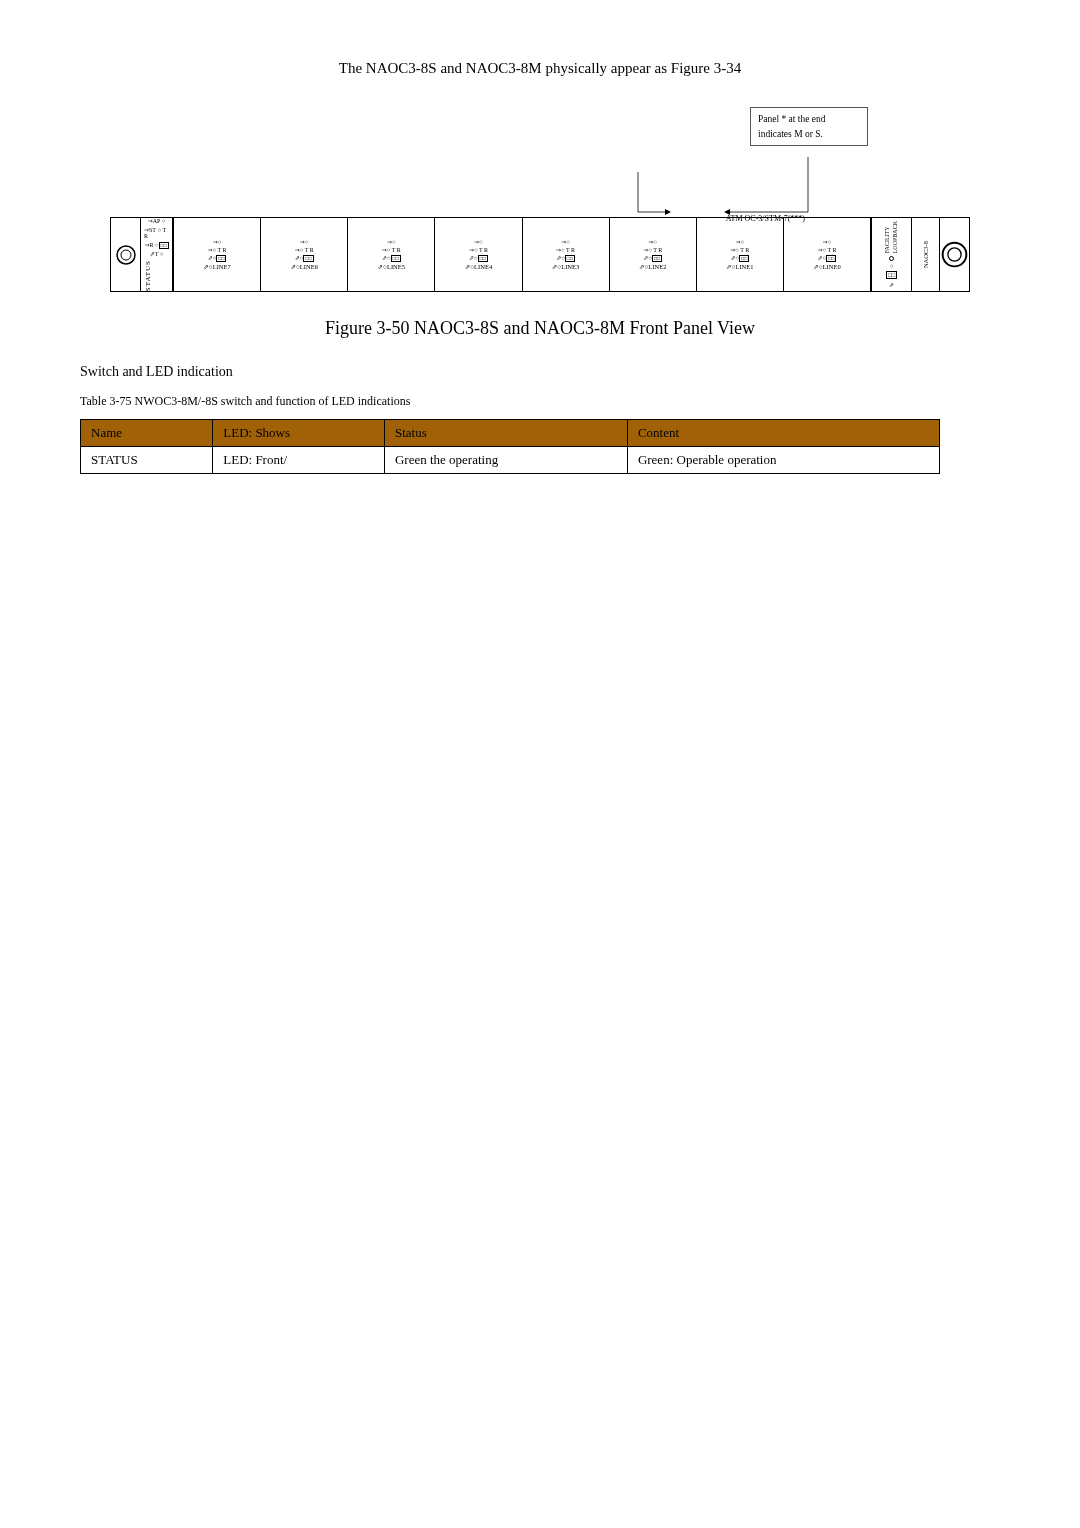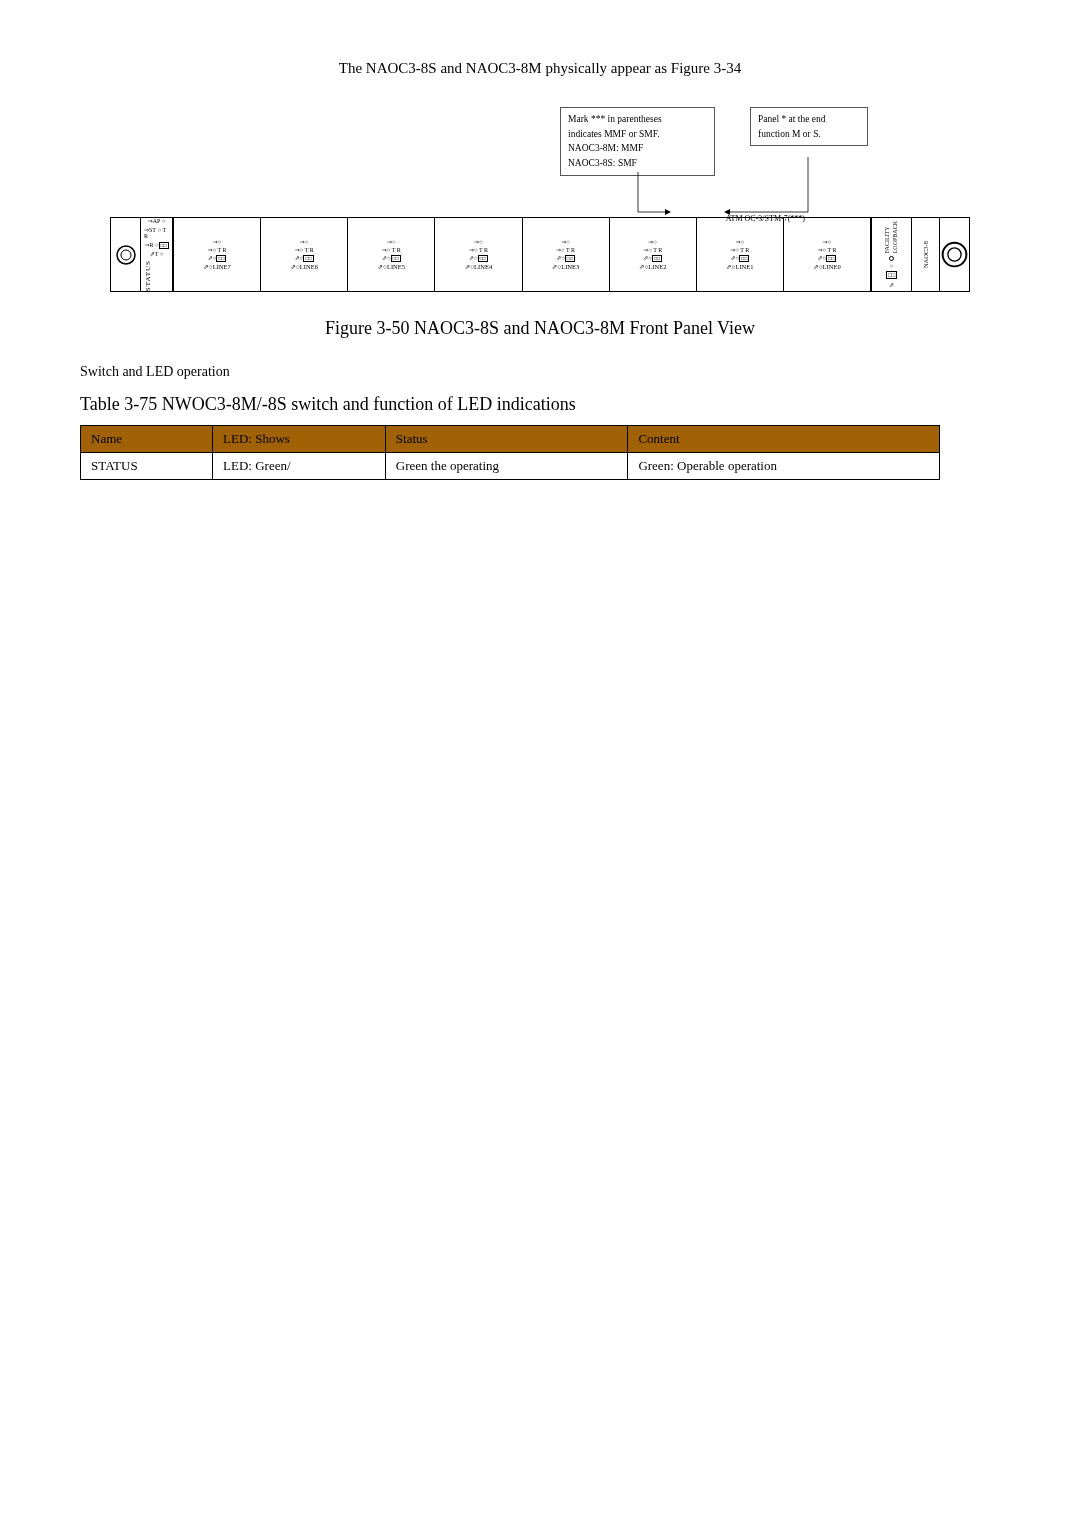--- a/index.html
+++ b/index.html
@@ -114,21 +114,21 @@
       font-size: 18px;
       margin: 12px 0 25px 0;
     }
 
     .section-heading {
       font-size: 14px;
       margin-bottom: 14px;
     }
 
     .table-title {
-      font-size: 18px;
+      font-size: 12px;
       margin-bottom: 10px;
     }
 
     .data-table {
       width: 860px;
       border-collapse: collapse;
       font-size: 13px;
     }
 
     .data-table th, .data-table td {
@@ -187,29 +187,23 @@
       height: 75px;
       font-size: 7px;
     }
   </style>
 </head>
 <body>
 
 <p class="page-title">The NAOC3-8S and NAOC3-8M physically appear as Figure 3-34</p>
 
 <div class="callout-area" style="position:relative; width:860px; margin:0 auto 0 auto;">
-  <div class="callout-box-left">
-    <span>Mark *** in parentheses</span><br>
-    <span>indicates MMF or SMF.</span><br>
-    <span>NAOC3-8M: MMF</span><br>
-    <span>NAOC3-8S: SMF</span>
-  </div>
   <div class="callout-box-right">
     <span>Panel * at the end</span><br>
-    <span>function M or S.</span>
+    <span>indicates M or S.</span>
   </div>
 
   <svg style="position:absolute;left:0;top:0;width:860px;height:110px;pointer-events:none;">
 
     <line x1="698" y1="50" x2="698" y2="105" stroke="#000" stroke-width="0.8"></line>
     <line x1="698" y1="105" x2="620" y2="105" stroke="#000" stroke-width="0.8"></line>
 
     <line x1="528" y1="65" x2="528" y2="105" stroke="#000" stroke-width="0.8"></line>
     <line x1="528" y1="105" x2="555" y2="105" stroke="#000" stroke-width="0.8"></line>
 
@@ -361,34 +355,34 @@
     </svg>
   </div>
 </div>
 
 <div style="width:860px;margin:0 auto;position:relative;height:14px;">
   <span style="position:absolute;right:165px;top:-78px;font-size:8px;white-space:nowrap;">ATM OC-3/STM-7(***)</span>
 </div>
 
 <p class="figure-caption">Figure 3-50 NAOC3-8S and NAOC3-8M Front Panel View</p>
 
-<p class="section-heading">Switch and LED operation</p>
+<p class="section-heading">Switch and LED indication</p>
 
 <p class="table-title">Table 3-75  NWOC3-8M/-8S switch and function of LED indications</p>
 
 <table class="data-table">
   <thead>
     <tr>
       <th>Name</th>
       <th>LED: Shows</th>
       <th>Status</th>
       <th>Content</th>
     </tr>
   </thead>
   <tbody>
     <tr>
       <td>STATUS</td>
-      <td>LED: Green/</td>
+      <td>LED: Front/</td>
       <td>Green the operating</td>
       <td>Green: Operable operation</td>
     </tr>
   </tbody>
 </table>
 
 </body></html>

